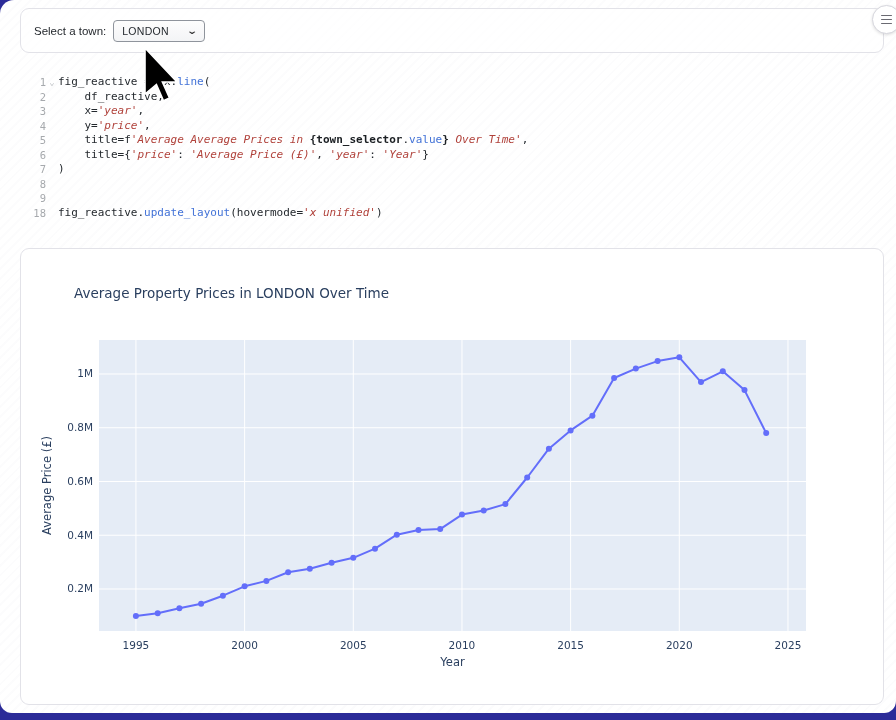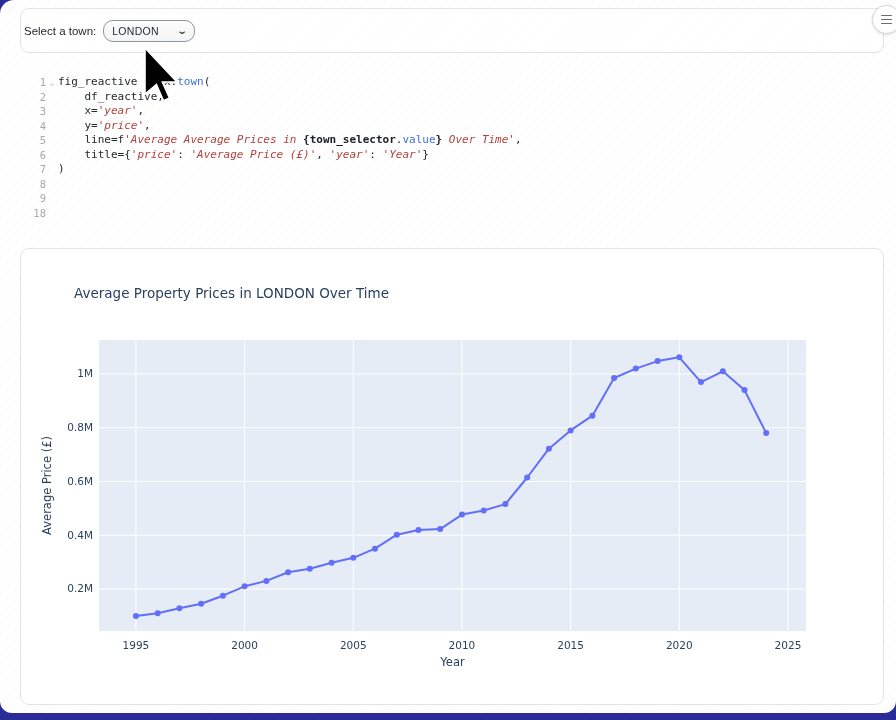--- a/index.html
+++ b/index.html
@@ -14,25 +14,25 @@
     background:#ffffff;
     border-radius:14px 0 12px 12px;
     background-image:repeating-linear-gradient(135deg, rgba(60,60,120,0.016) 0 2px, transparent 2px 7px);
     overflow:hidden;
   }
   
   .control-panel {
     position:absolute; left:20px; top:8px; width:864px; height:45px;
     border:1px solid #e2e2e8; border-radius:9px;
     background:rgba(255,255,255,0.6);
-    display:flex; align-items:center; padding-left:3px;
+    display:flex; align-items:center; padding-left:13px;
   }
   .control-label { font-size:11.5px; color:#1f2328; margin-right:7px; }
   .town-select {
-    width:92px; height:22px; border:1px solid #8f949c; border-radius:10px;
+    width:92px; height:22px; border:1px solid #8f949c; border-radius:4px;
     background:linear-gradient(#fdfdfd,#f3f4f6);
     display:flex; align-items:center; justify-content:space-between;
     padding:0 8px; cursor:pointer;
   }
   .town-select .val { font-size:10.5px; color:#24292e; letter-spacing:0.3px; }
   .town-select .chev { font-size:10px; color:#333; font-weight:bold; transform:scaleX(1.4); }
   
   .menu-button {
     position:absolute; left:872px; top:5px; width:29px; height:29px;
     border-radius:50%; background:#fff; border:1px solid #d6d6dd;
@@ -82,30 +82,30 @@
     </div>
   </div>
 
   <div class="menu-button">
     <span class="bar"></span>
     <span class="bar"></span>
     <span class="bar"></span>
   </div>
 
   <div class="code-editor" id="code-editor">
-      <div class="code-row"><span class="gutter">1</span><span class="fold">⌄</span><span class="code-text"><span class="p">fig_reactive = px.</span><span class="fn">town</span><span class="p">(</span></span></div>
+      <div class="code-row"><span class="gutter">1</span><span class="fold">⌄</span><span class="code-text"><span class="p">fig_reactive = px.</span><span class="fn">line</span><span class="p">(</span></span></div>
       <div class="code-row"><span class="gutter">2</span><span class="fold"></span><span class="code-text"><span class="p">    df_reactive,</span></span></div>
       <div class="code-row"><span class="gutter">3</span><span class="fold"></span><span class="code-text"><span class="p">    x=</span><span class="s">'year'</span><span class="p">,</span></span></div>
       <div class="code-row"><span class="gutter">4</span><span class="fold"></span><span class="code-text"><span class="p">    y=</span><span class="s">'price'</span><span class="p">,</span></span></div>
-      <div class="code-row"><span class="gutter">5</span><span class="fold"></span><span class="code-text"><span class="p">    line=f</span><span class="s">'Average Average Prices in </span><span class="b">{town_selector</span><span class="p">.</span><span class="fn">value</span><span class="b">}</span><span class="s"> Over Time'</span><span class="p">,</span></span></div>
+      <div class="code-row"><span class="gutter">5</span><span class="fold"></span><span class="code-text"><span class="p">    title=f</span><span class="s">'Average Average Prices in </span><span class="b">{town_selector</span><span class="p">.</span><span class="fn">value</span><span class="b">}</span><span class="s"> Over Time'</span><span class="p">,</span></span></div>
       <div class="code-row"><span class="gutter">6</span><span class="fold"></span><span class="code-text"><span class="p">    title={</span><span class="s">'price'</span><span class="p">: </span><span class="s">'Average Price (£)'</span><span class="p">, </span><span class="s">'year'</span><span class="p">: </span><span class="s">'Year'</span><span class="p">}</span></span></div>
       <div class="code-row"><span class="gutter">7</span><span class="fold"></span><span class="code-text"><span class="p">)</span></span></div>
       <div class="code-row"><span class="gutter">8</span><span class="fold"></span><span class="code-text">&nbsp;</span></div>
       <div class="code-row"><span class="gutter">9</span><span class="fold"></span></div>
-      <div class="code-row"><span class="gutter">18</span><span class="fold"></span></div>
+      <div class="code-row"><span class="gutter">18</span><span class="fold"></span><span class="code-text"><span class="p">fig_reactive.</span><span class="fn">update_layout</span><span class="p">(hovermode=</span><span class="s">'x unified'</span><span class="p">)</span></span></div>
     </div>
 
   <div class="output-panel">
     <svg id="chart" class="chart-svg" width="864" height="457">
         <rect x="78" y="91" width="707" height="291" fill="#e5ecf6"></rect>
         <line x1="114.94743313864228" y1="91" x2="114.94743313864228" y2="382" stroke="#ffffff" stroke-width="1"></line>
         <line x1="223.61635413464606" y1="91" x2="223.61635413464606" y2="382" stroke="#ffffff" stroke-width="1"></line>
         <line x1="332.28527513064984" y1="91" x2="332.28527513064984" y2="382" stroke="#ffffff" stroke-width="1"></line>
         <line x1="440.9541961266536" y1="91" x2="440.9541961266536" y2="382" stroke="#ffffff" stroke-width="1"></line>
         <line x1="549.6231171226574" y1="91" x2="549.6231171226574" y2="382" stroke="#ffffff" stroke-width="1"></line>

